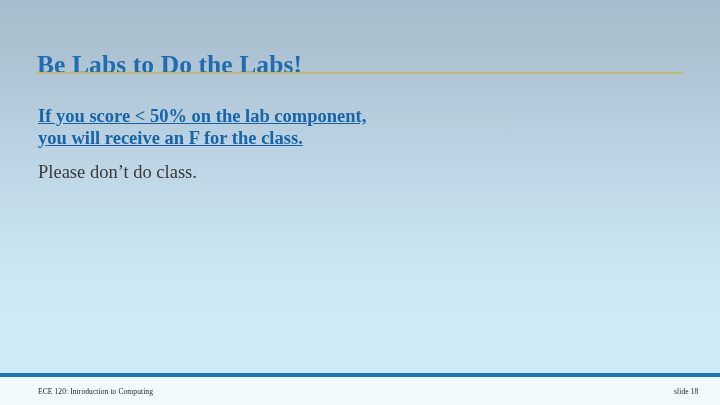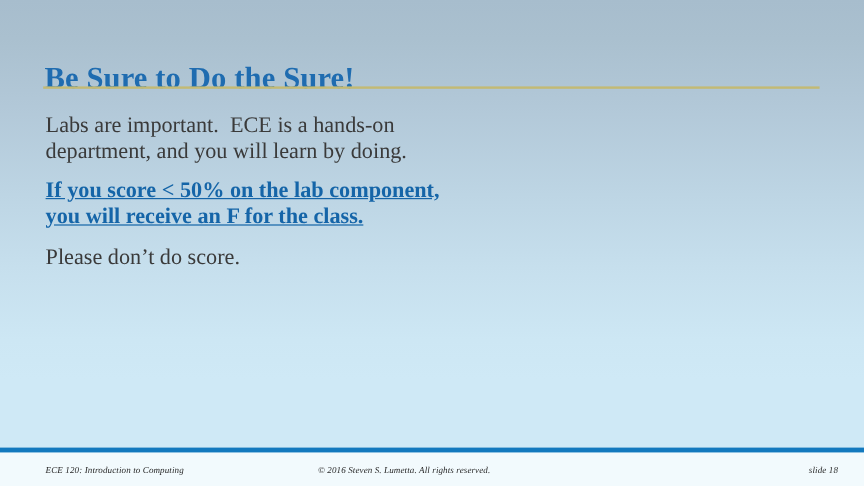--- a/index.html
+++ b/index.html
@@ -91,21 +91,20 @@
   }
   .footer {
     position: absolute;
     left: 0;
     top: 377px;
     width: 720px;
     height: 28px;
     color: #262626;
     font-size: 7.5px;
     letter-spacing: 0.1px;
-    font-style: italic;
   }
   .footer-left {
     position: absolute;
     left: 38px;
     top: 10px;
     white-space: nowrap;
   }
   .footer-center {
     position: absolute;
     left: 265px;
@@ -118,36 +117,33 @@
     top: 10px;
     white-space: nowrap;
     padding-left: 47px;
   }
 </style>
 </head>
 <body>
 
 <div class="slide">
 
-  <h1 class="title">Be Sure to Do the Sure!</h1>
+  <h1 class="title">Be Labs to Do the Labs!</h1>
 
   <div class="title-rule"></div>
 
   <div class="body-block">
-    <p class="para">Labs are important.  ECE is a hands-on
-department, and you will learn by doing.</p>
 
     <p class="para warning">If you score &lt; 50% on the lab component,
 you will receive an F for the class.</p>
 
-    <p class="para last">Please don’t do score.</p>
+    <p class="para last">Please don’t do class.</p>
   </div>
 
   <div class="footer-band"></div>
   <div class="footer-rule"></div>
 
   <div class="footer">
     <span class="footer-left">ECE 120: Introduction to Computing</span>
-    <span class="footer-center">© 2016 Steven S. Lumetta.  All rights reserved.</span>
     <span class="footer-right">slide 18</span>
   </div>
 
 </div>
 
 </body></html>

